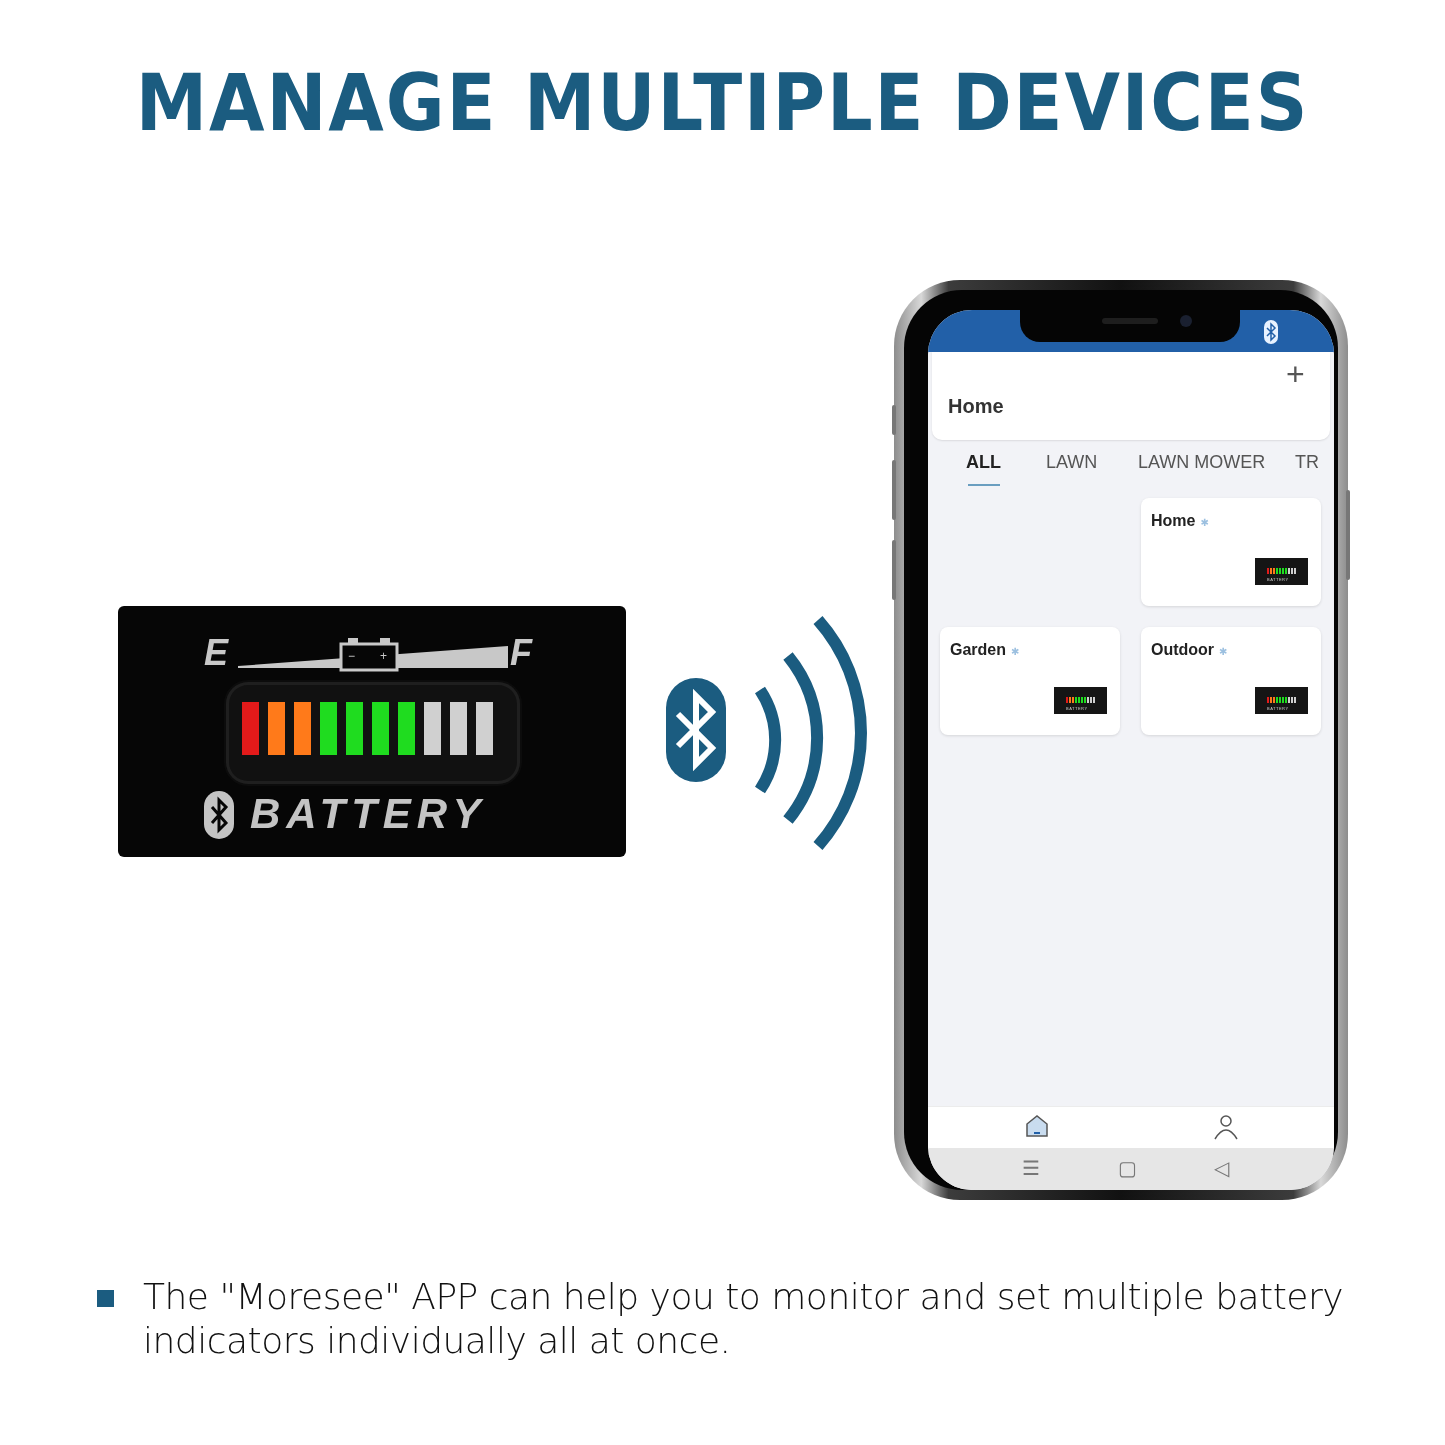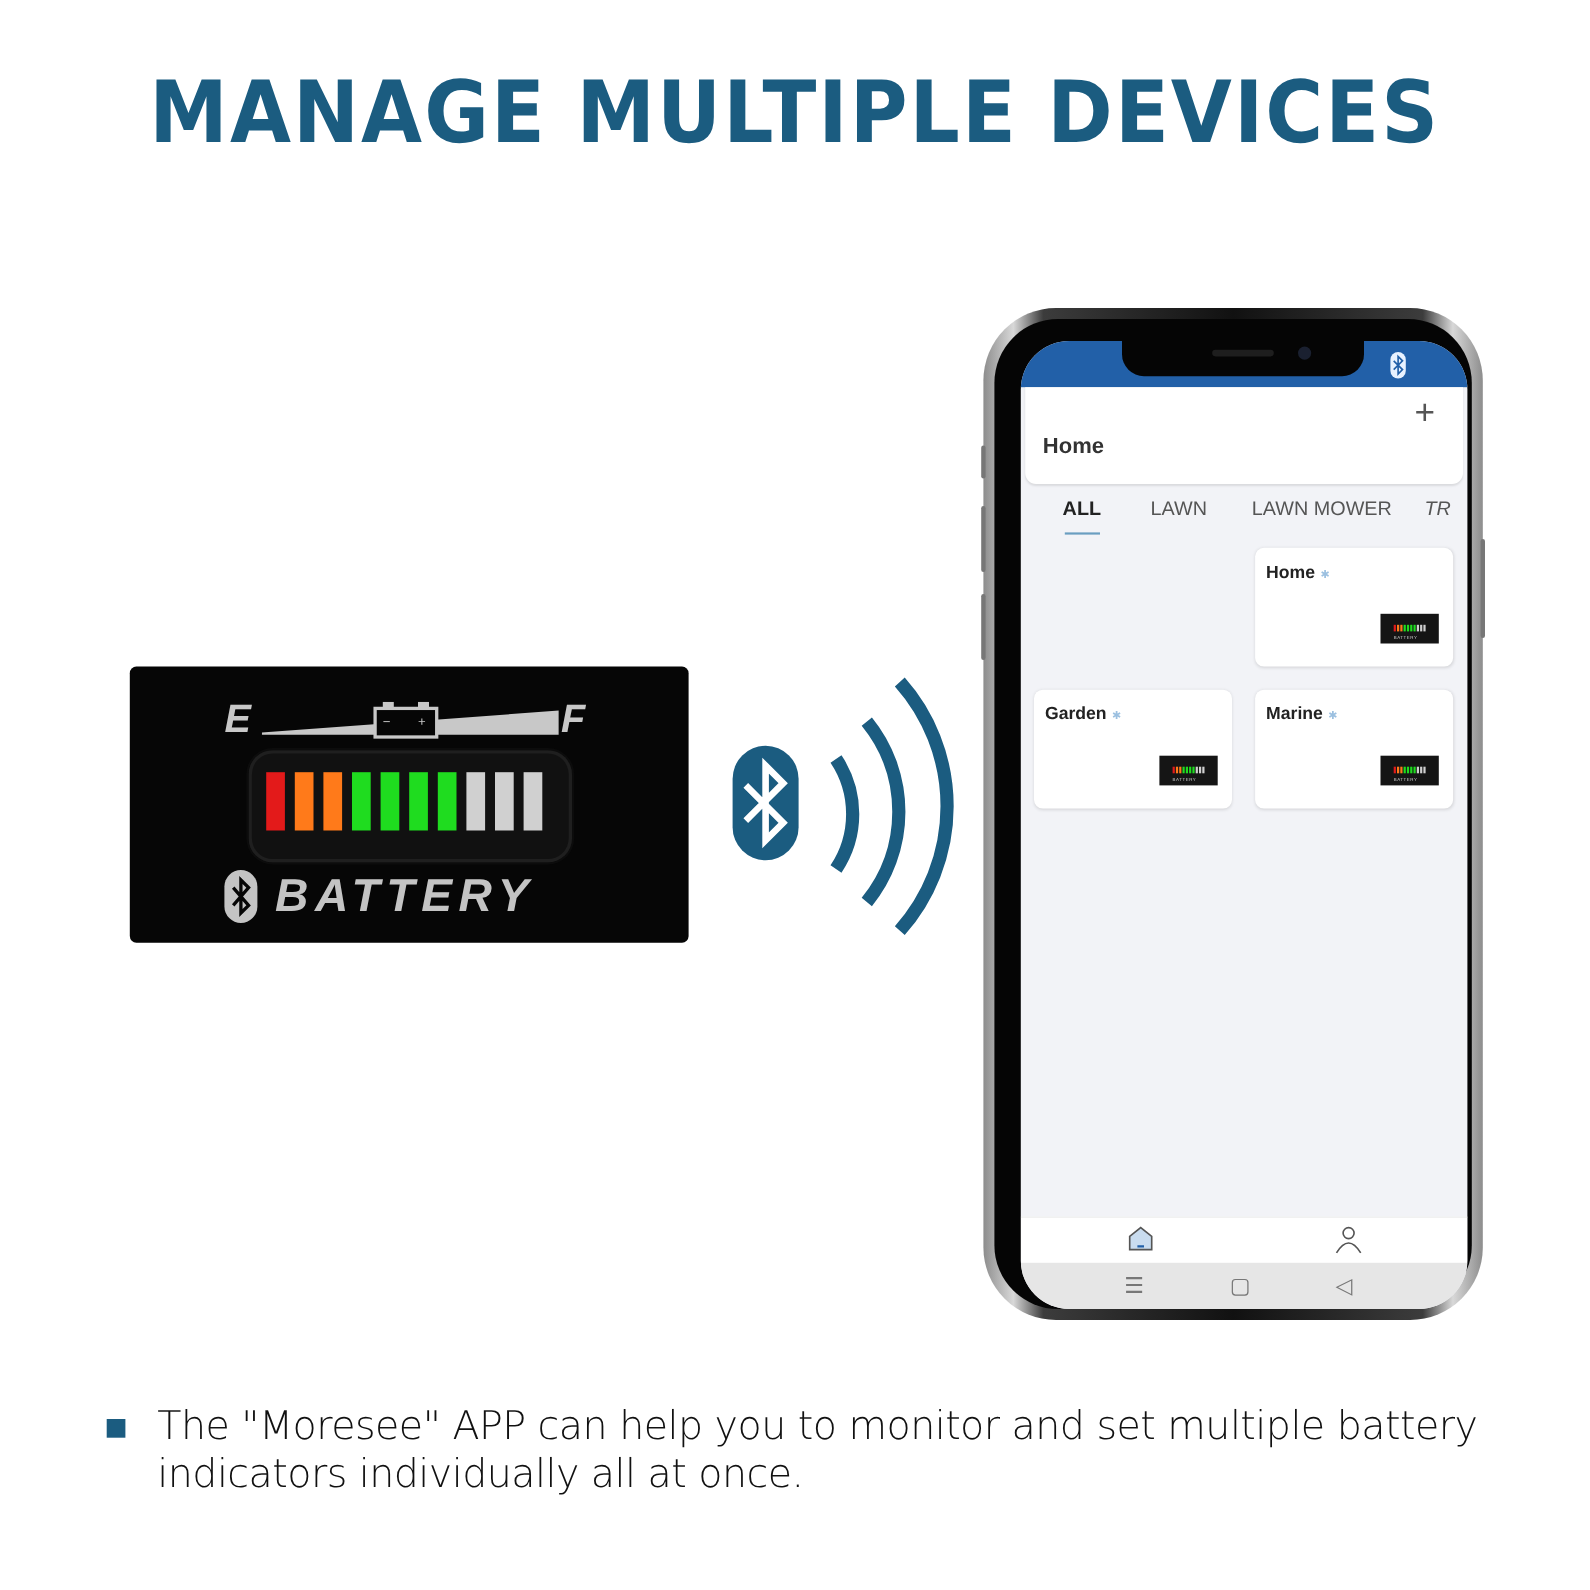--- a/index.html
+++ b/index.html
@@ -117,21 +117,21 @@
         <div class="camera"></div>
       </div>
       <div class="app-header">
         <div class="add-btn">+</div>
         <div class="app-title">Home</div>
       </div>
       <div class="tabs">
         <div class="tab active" style="left:38px;">ALL</div>
         <div class="tab" style="left:118px;">LAWN</div>
         <div class="tab" style="left:210px;">LAWN MOWER</div>
-        <div class="tab" style="left:367px;font-style:italic;">TR</div>
+        <div class="tab" style="left:367px;">TR</div>
         <div class="tab-underline"></div>
       </div>
 
       <div class="card" style="left:213px; top:188px;">
         <div class="card-name"><span>Home</span><span class="card-bt">✱</span></div>
         <div class="thumb">
             <div class="tb">
               <span style="background: rgb(227, 26, 26);"></span>
               <span style="background: rgb(255, 122, 26);"></span>
               <span style="background: rgb(255, 122, 26);"></span>
@@ -158,21 +158,21 @@
               <span style="background: rgb(31, 220, 31);"></span>
               <span style="background: rgb(31, 220, 31);"></span>
               <span style="background: rgb(208, 208, 208);"></span>
               <span style="background: rgb(208, 208, 208);"></span>
               <span style="background: rgb(208, 208, 208);"></span>
             </div>
             <div class="tl">BATTERY</div>
           </div>
       </div>
       <div class="card" style="left:213px; top:317px;">
-        <div class="card-name"><span>Marine</span><span class="card-bt">✱</span></div>
+        <div class="card-name"><span>Outdoor</span><span class="card-bt">✱</span></div>
         <div class="thumb">
             <div class="tb">
               <span style="background: rgb(227, 26, 26);"></span>
               <span style="background: rgb(255, 122, 26);"></span>
               <span style="background: rgb(255, 122, 26);"></span>
               <span style="background: rgb(31, 220, 31);"></span>
               <span style="background: rgb(31, 220, 31);"></span>
               <span style="background: rgb(31, 220, 31);"></span>
               <span style="background: rgb(31, 220, 31);"></span>
               <span style="background: rgb(208, 208, 208);"></span>

